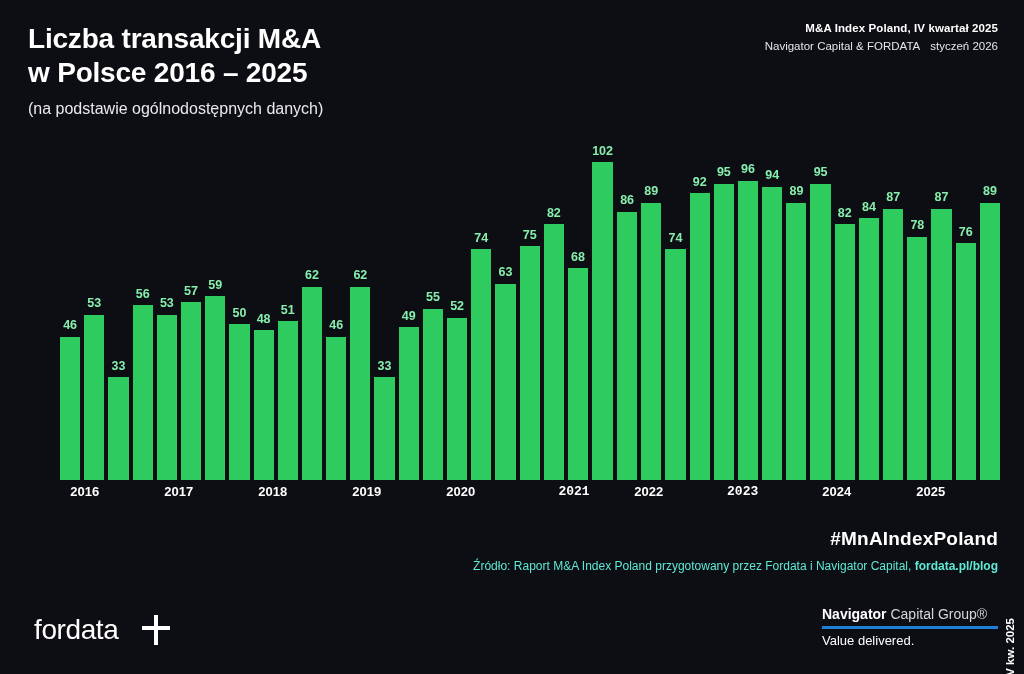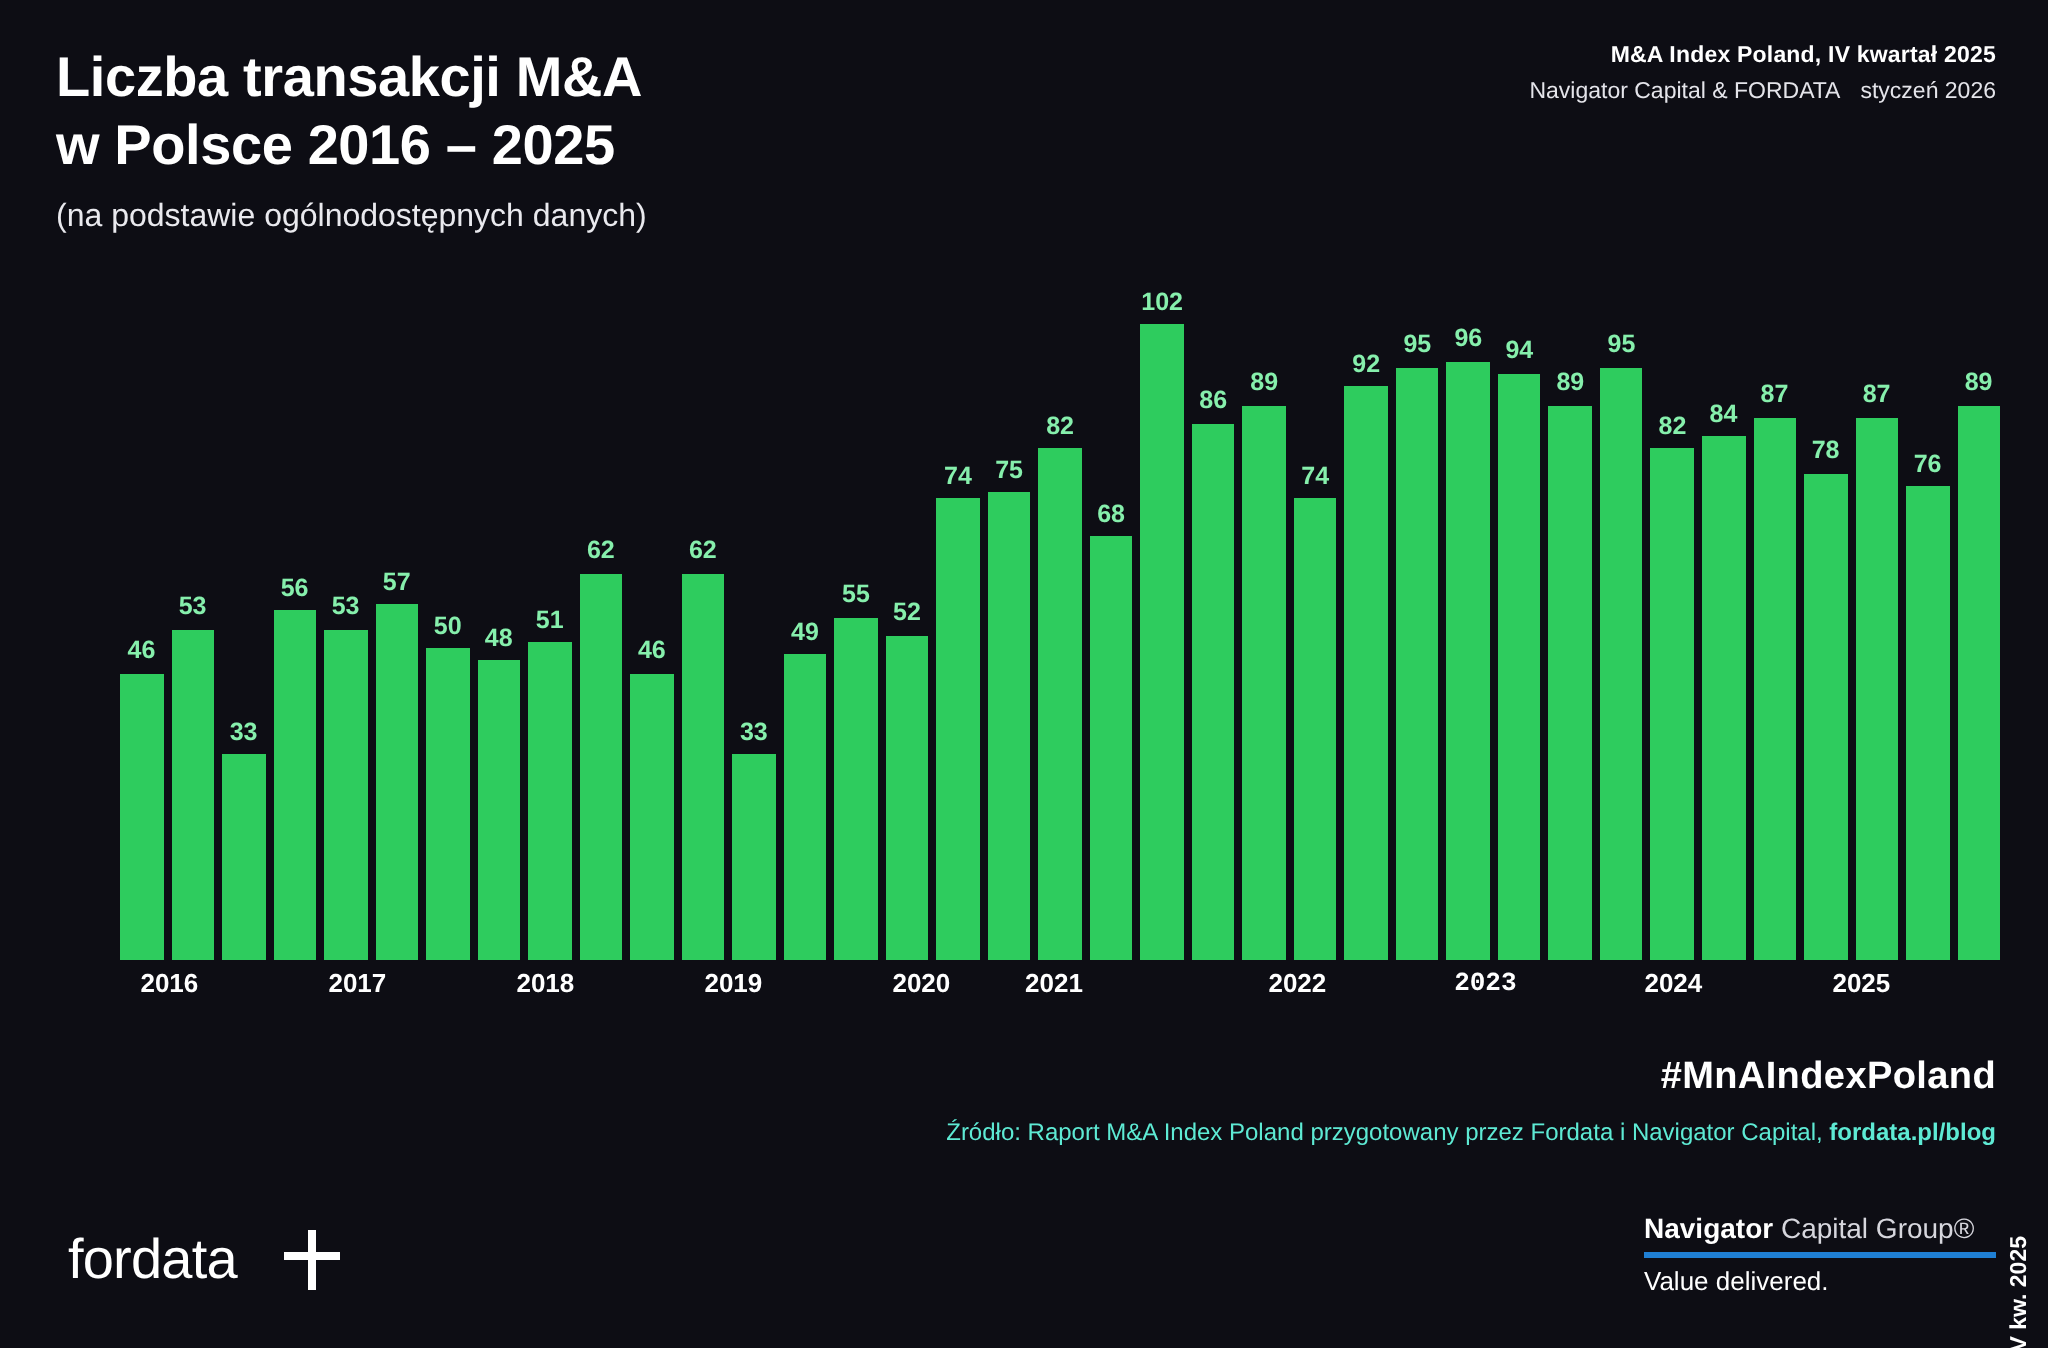--- a/index.html
+++ b/index.html
@@ -248,20 +248,24 @@
       </div>
       <div class="bar-wrap">
         <div class="bar-value">53</div>
         <div class="bar" style="background: rgb(46, 204, 94); height: 165.235px;"></div>
       </div>
       <div class="bar-wrap">
         <div class="bar-value">57</div>
         <div class="bar" style="background: rgb(46, 204, 94); height: 177.706px;"></div>
       </div>
       <div class="bar-wrap">
+        <div class="bar-value">59</div>
+        <div class="bar" style="background: rgb(46, 204, 94); height: 183.941px;"></div>
+      </div>
+      <div class="bar-wrap">
         <div class="bar-value">50</div>
         <div class="bar" style="background: rgb(46, 204, 94); height: 155.882px;"></div>
       </div>
       <div class="bar-wrap">
         <div class="bar-value">48</div>
         <div class="bar" style="background: rgb(46, 204, 94); height: 149.647px;"></div>
       </div>
       <div class="bar-wrap">
         <div class="bar-value">51</div>
         <div class="bar" style="background: rgb(46, 204, 94); height: 159px;"></div>
@@ -290,20 +294,24 @@
         <div class="bar-value">55</div>
         <div class="bar" style="background: rgb(46, 204, 94); height: 171.471px;"></div>
       </div>
       <div class="bar-wrap">
         <div class="bar-value">52</div>
         <div class="bar" style="background: rgb(46, 204, 94); height: 162.118px;"></div>
       </div>
       <div class="bar-wrap">
         <div class="bar-value">74</div>
         <div class="bar" style="background: rgb(46, 204, 94); height: 230.706px;"></div>
+      </div>
+      <div class="bar-wrap">
+        <div class="bar-value">63</div>
+        <div class="bar" style="background: rgb(46, 204, 94); height: 196.412px;"></div>
       </div>
       <div class="bar-wrap">
         <div class="bar-value">75</div>
         <div class="bar" style="background: rgb(46, 204, 94); height: 233.824px;"></div>
       </div>
       <div class="bar-wrap">
         <div class="bar-value">82</div>
         <div class="bar" style="background: rgb(46, 204, 94); height: 255.647px;"></div>
       </div>
       <div class="bar-wrap">
@@ -380,21 +388,21 @@
       </div>
     </div>
 </div>
 
 <div id="axis">
     <div class="axis-label" style="left: 24.675px;">2016</div>
     <div class="axis-label" style="left: 118.675px;">2017</div>
     <div class="axis-label" style="left: 212.675px;">2018</div>
     <div class="axis-label" style="left: 306.675px;">2019</div>
     <div class="axis-label" style="left: 400.675px;">2020</div>
-    <div class="axis-label" style="left: 467px;">2021</div>
+    <div class="axis-label" style="left: 514px; font-family: Liberation Mono, monospace;">2021</div>
     <div class="axis-label" style="left: 588.675px;">2022</div>
     <div class="axis-label" style="left: 682.675px; font-family: Liberation Mono, monospace;">2023</div>
     <div class="axis-label" style="left: 776.675px;">2024</div>
     <div class="axis-label" style="left: 870.675px;">2025</div>
   </div>
 
 <div id="rotated-note">IV kw. 2025</div>
 
 <div id="hashtag">#MnAIndexPoland</div>
 <div id="source">

